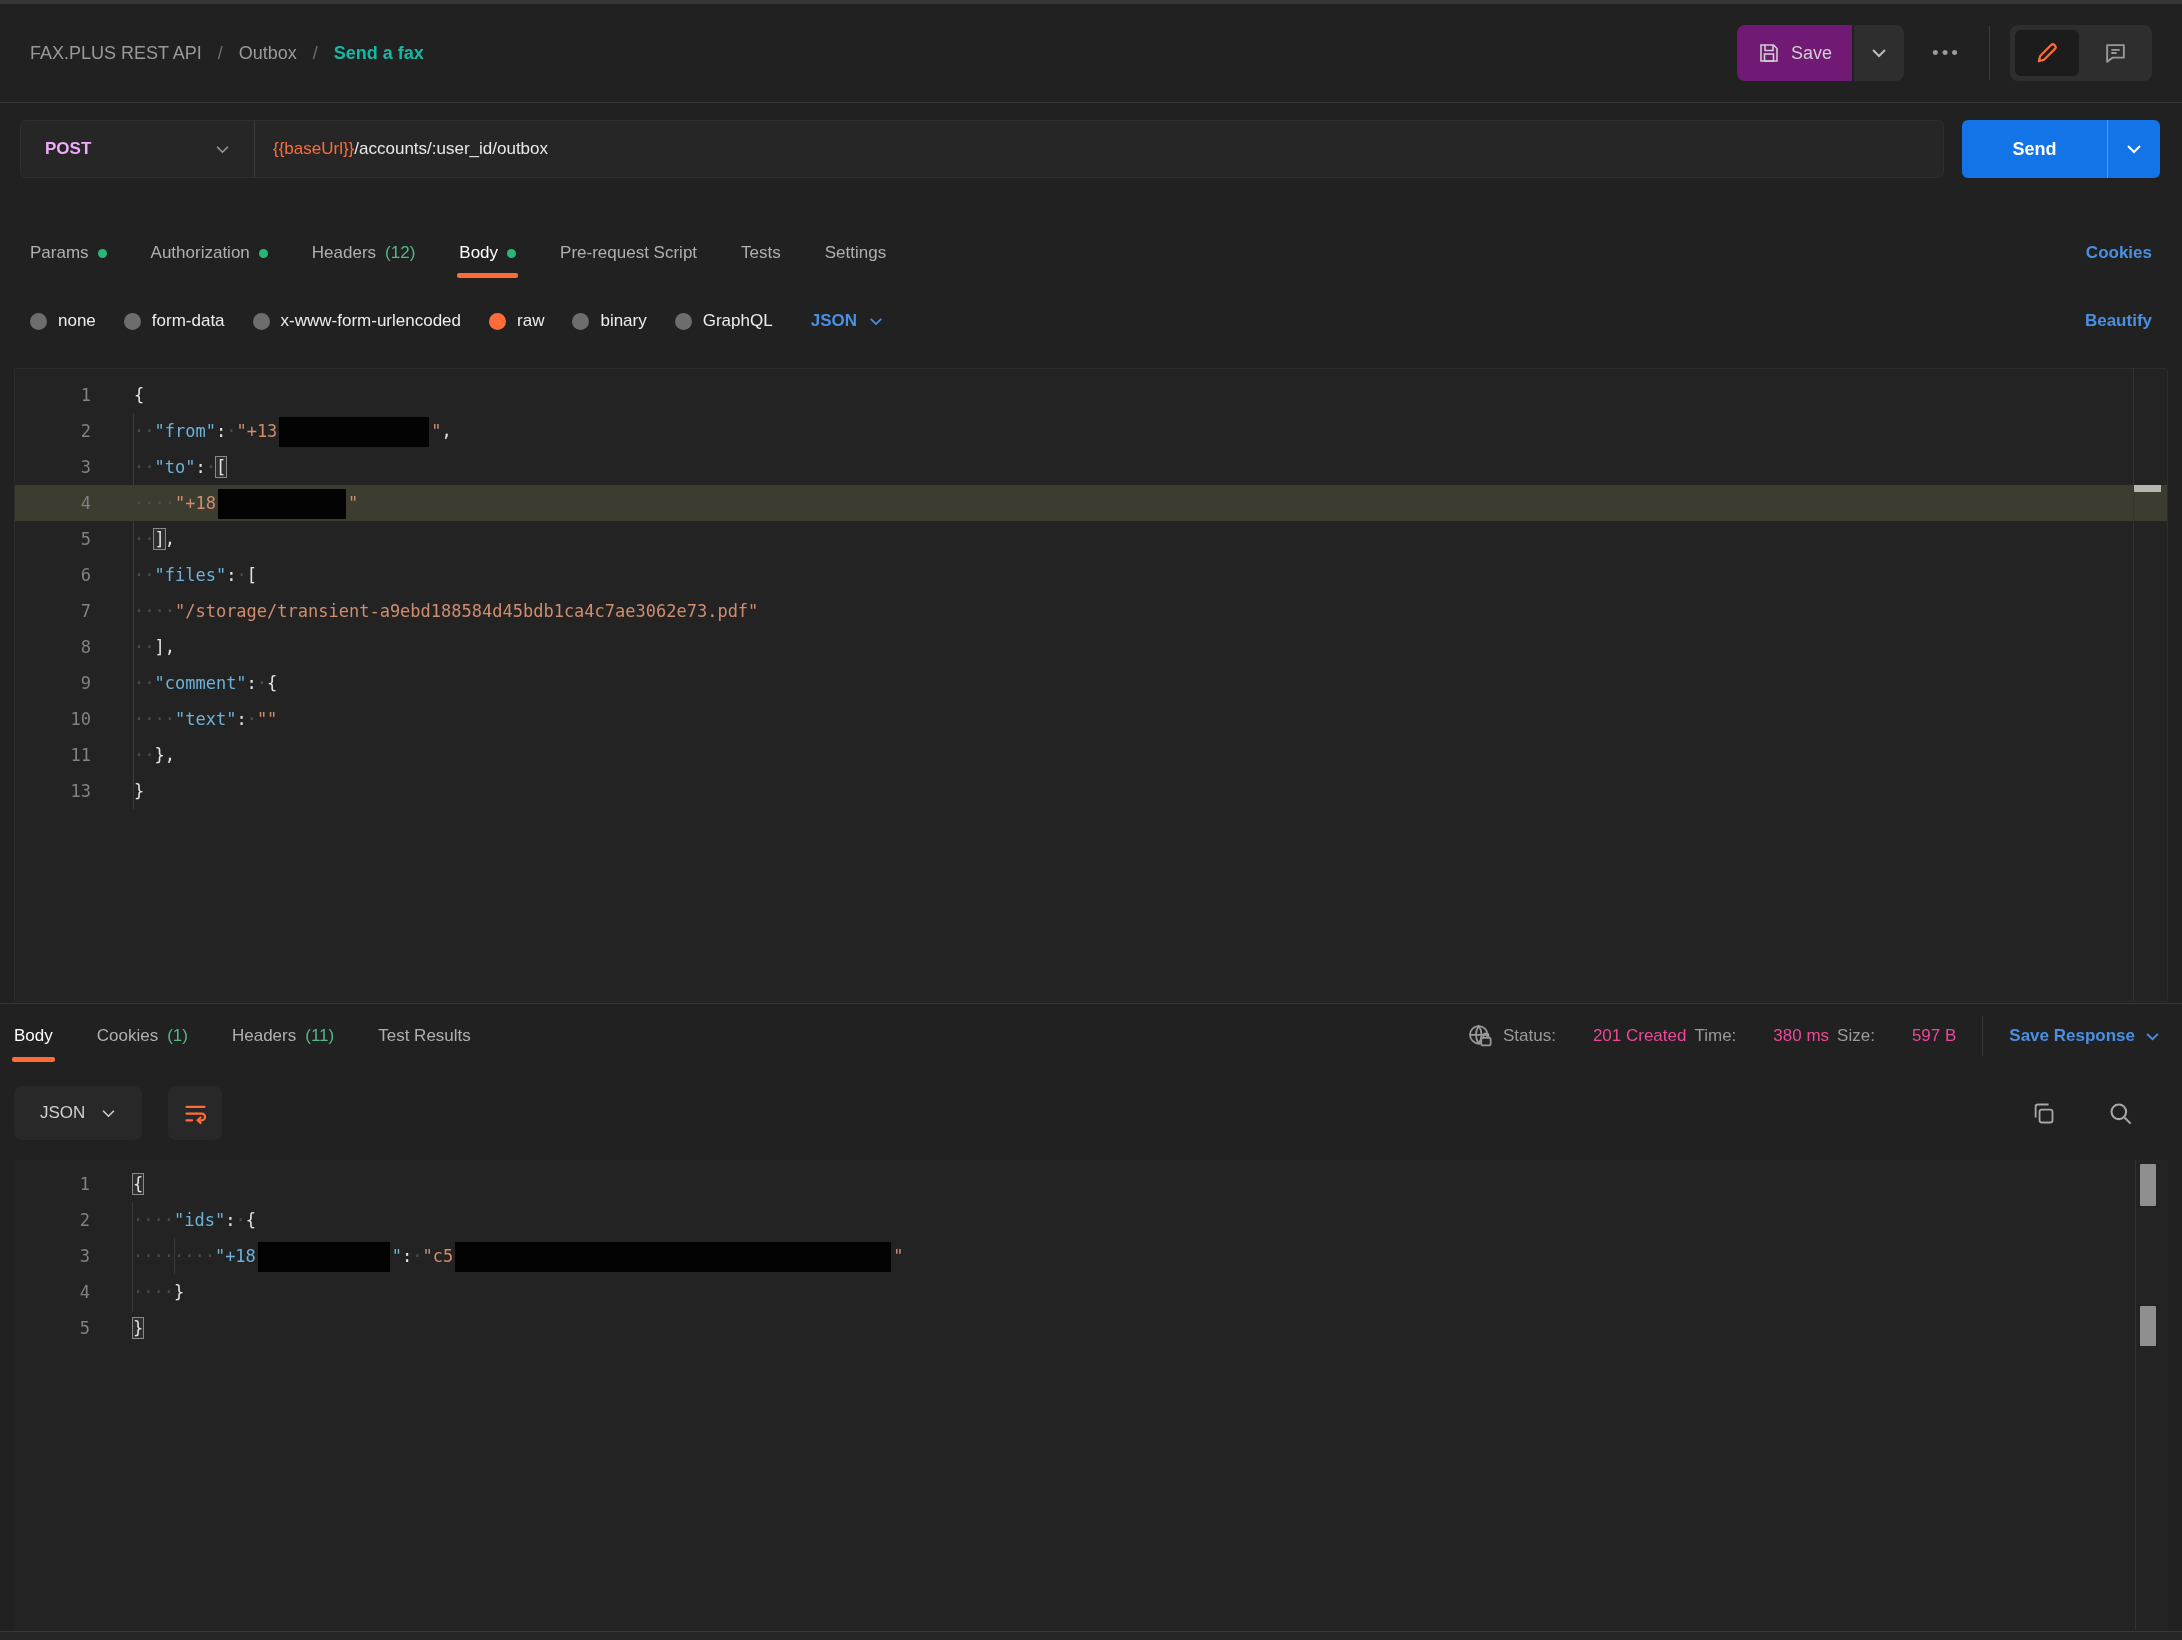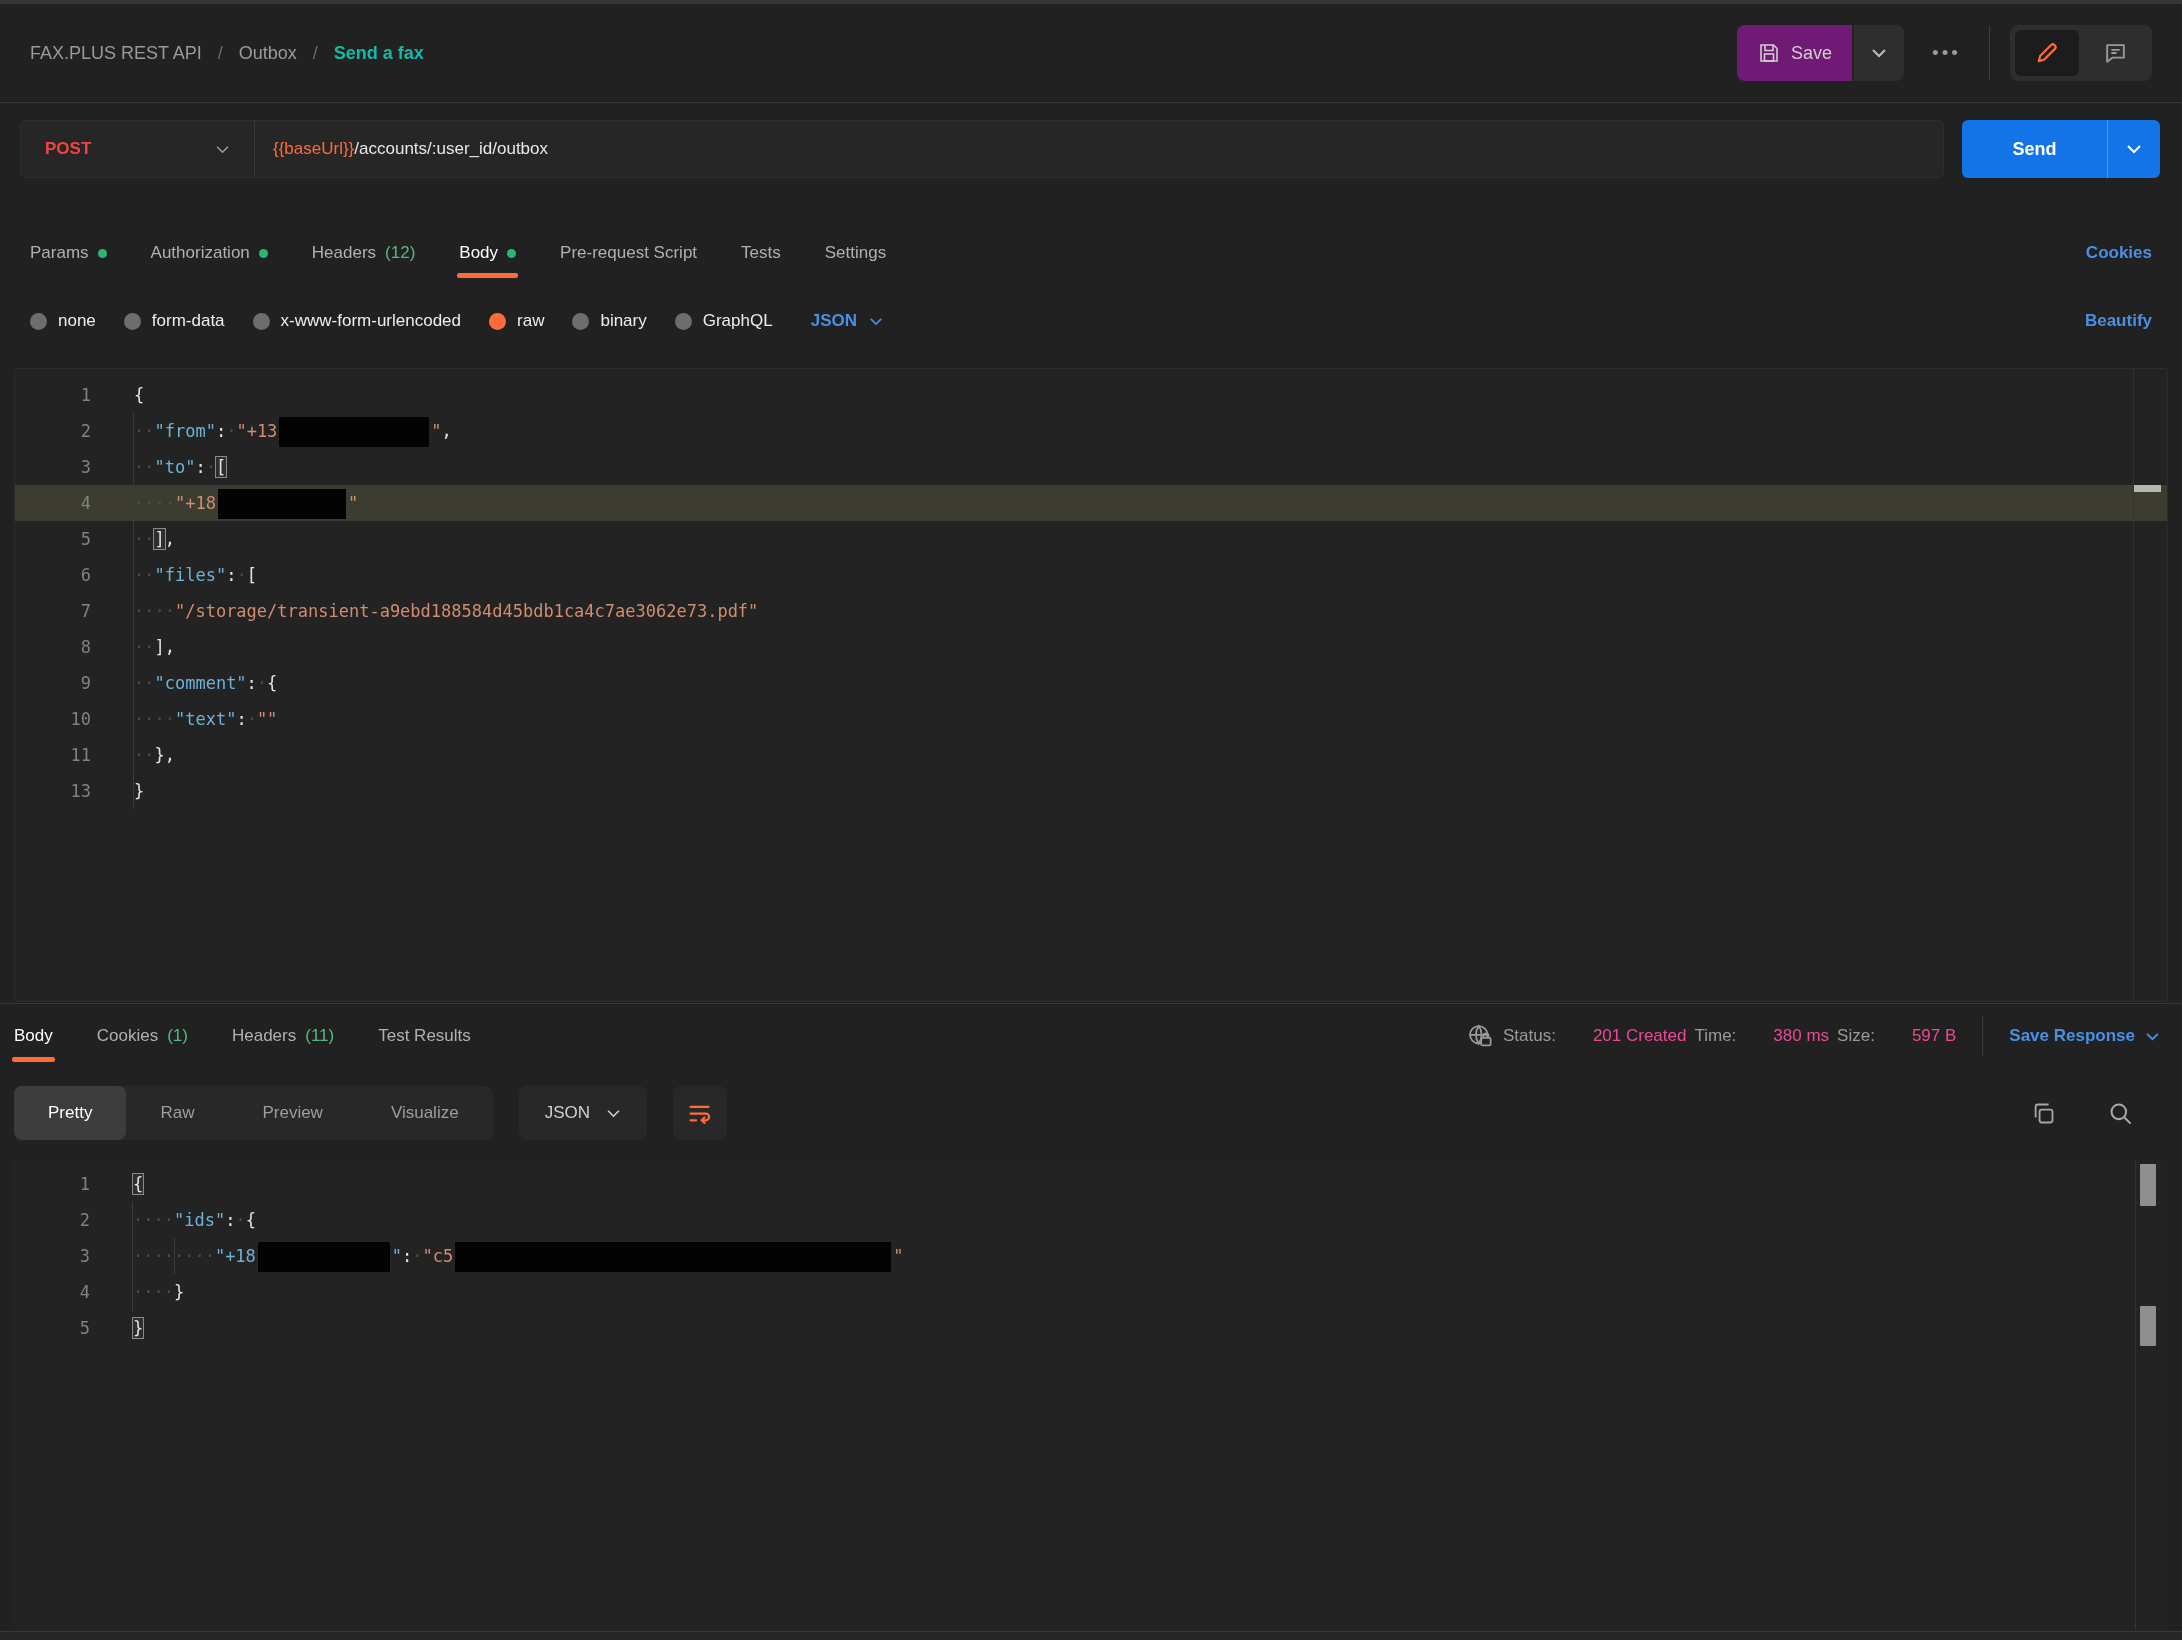--- a/index.html
+++ b/index.html
@@ -22,21 +22,21 @@
   .more-btn{color:#9a9a9a;font-size:19px;letter-spacing:3px;padding:0 8px;cursor:pointer;}
   .hdr-divider{width:1px;height:54px;background:#3d3d3d;}
   .edit-toggle{display:flex;background:#2e2e2e;border-radius:8px;padding:5px;gap:4px;height:56px;box-sizing:border-box;}
   .toggle-seg{width:64px;border-radius:6px;display:flex;align-items:center;justify-content:center;cursor:pointer;}
   .toggle-seg.active{background:#1c1c1c;}
 
   
   .request-bar{position:absolute;top:120px;left:20px;right:22px;height:58px;display:flex;gap:18px;}
   .url-box{flex:1;display:flex;align-items:center;background:#262626;border:1px solid #2e2e2e;border-radius:6px;}
   .method{width:234px;height:100%;box-sizing:border-box;display:flex;align-items:center;
-          justify-content:space-between;padding:0 24px;color:#ef4444;font-weight:700;font-size:17px;
+          justify-content:space-between;padding:0 24px;color:#f0abfc;font-weight:700;font-size:17px;
           border-right:1px solid #3a3a3a;cursor:pointer;}
   .method .chev{color:#9a9a9a;}
   .url{padding:0 18px;font-size:17px;color:#e8e8e8;white-space:nowrap;}
   .url .var{color:#FF6C37;}
   .send-btn{width:198px;background:#1374E8;border-radius:6px;display:flex;overflow:hidden;}
   .send-main{flex:1;display:flex;align-items:center;justify-content:center;color:#fff;font-weight:600;
              font-size:18px;border-right:1px solid rgba(255,255,255,0.28);cursor:pointer;}
   .send-chev{width:52px;display:flex;align-items:center;justify-content:center;color:#fff;cursor:pointer;}
 
   
@@ -298,26 +298,20 @@
     <span class="save-response">
       <span>Save Response</span>
       <svg width="15" height="9" viewBox="0 0 16 10">
           <polyline points="2,2 8,8 14,2" fill="none" stroke="currentColor" stroke-width="2"></polyline>
         </svg>
     </span>
   </div>
 </div>
 
 <div class="resp-toolbar">
-  <div class="seg-control">
-    <div class="seg active">Pretty</div>
-    <div class="seg">Raw</div>
-    <div class="seg">Preview</div>
-    <div class="seg">Visualize</div>
-  </div>
   <div class="json-btn">
     <span>JSON</span>
     <svg width="15" height="9" viewBox="0 0 16 10">
         <polyline points="2,2 8,8 14,2" fill="none" stroke="currentColor" stroke-width="1.8"></polyline>
       </svg>
   </div>
   <div class="wrap-btn">
     <svg width="27" height="27" viewBox="0 0 24 24" fill="none" stroke="#FF6C37" stroke-width="2" stroke-linecap="round">
       <path d="M4 6h16M4 12h9M4 18h5"></path>
       <path d="M13 12h4.5a3 3 0 0 1 0 6h-3"></path>

